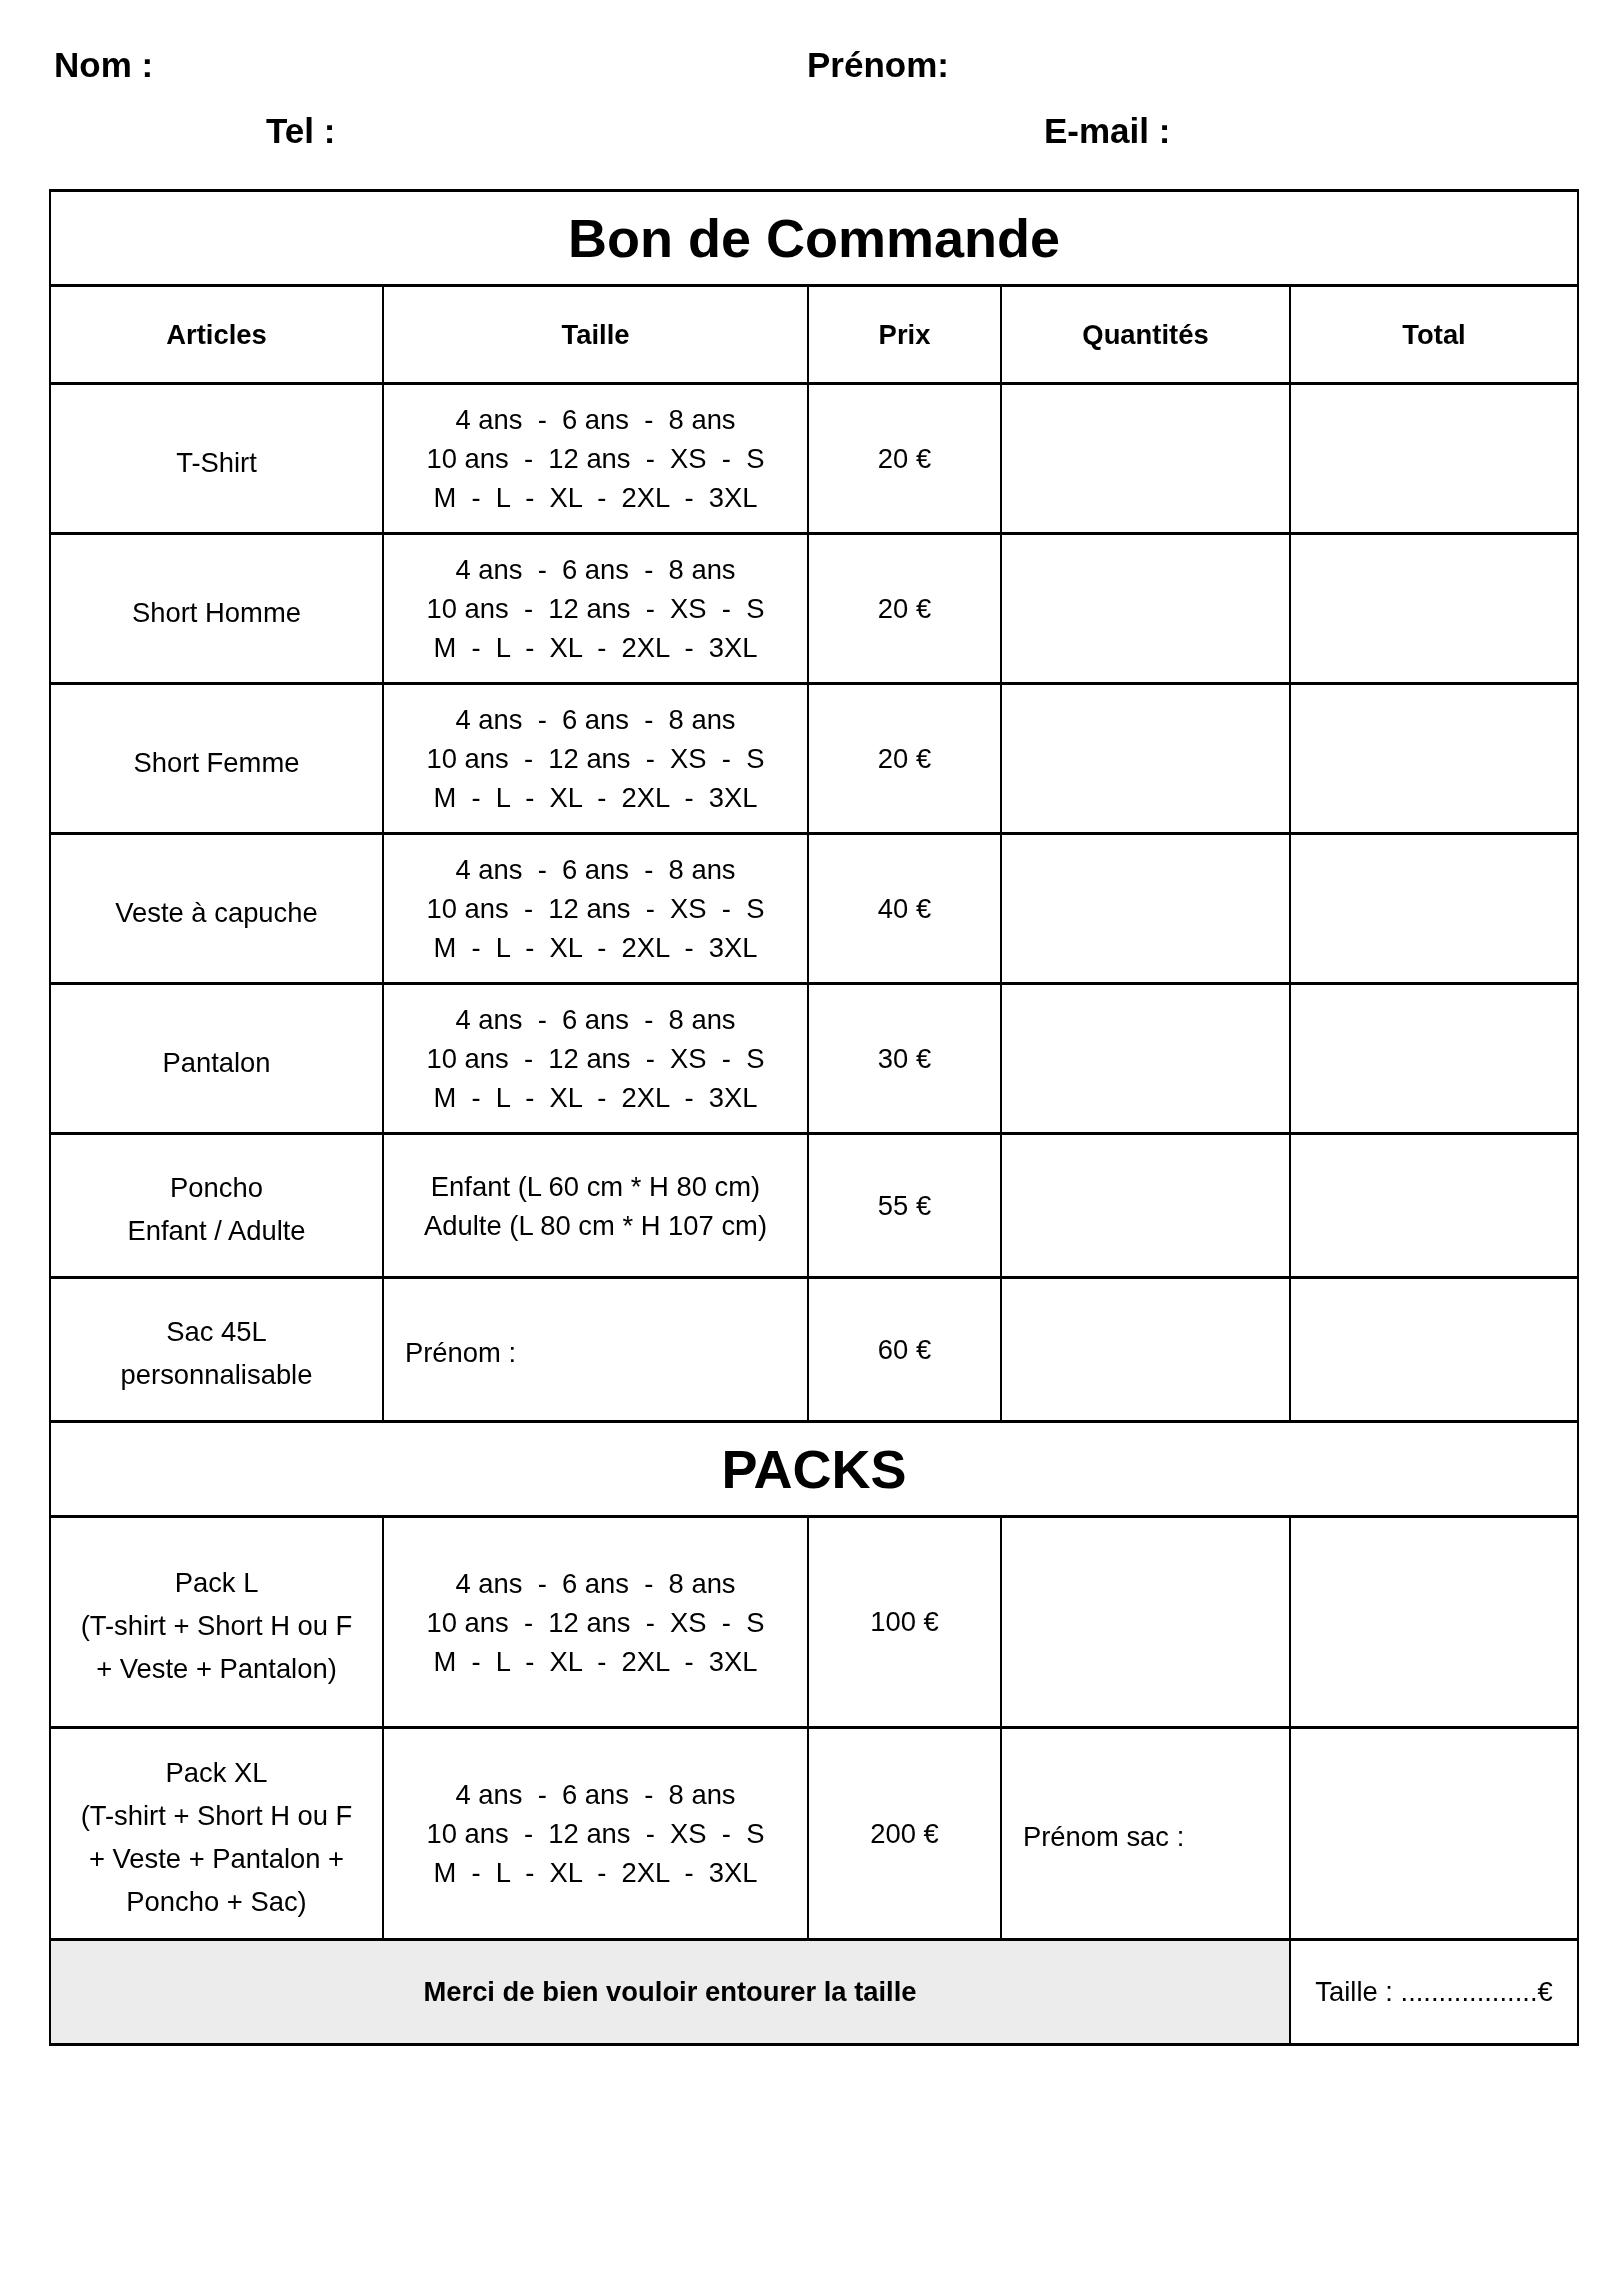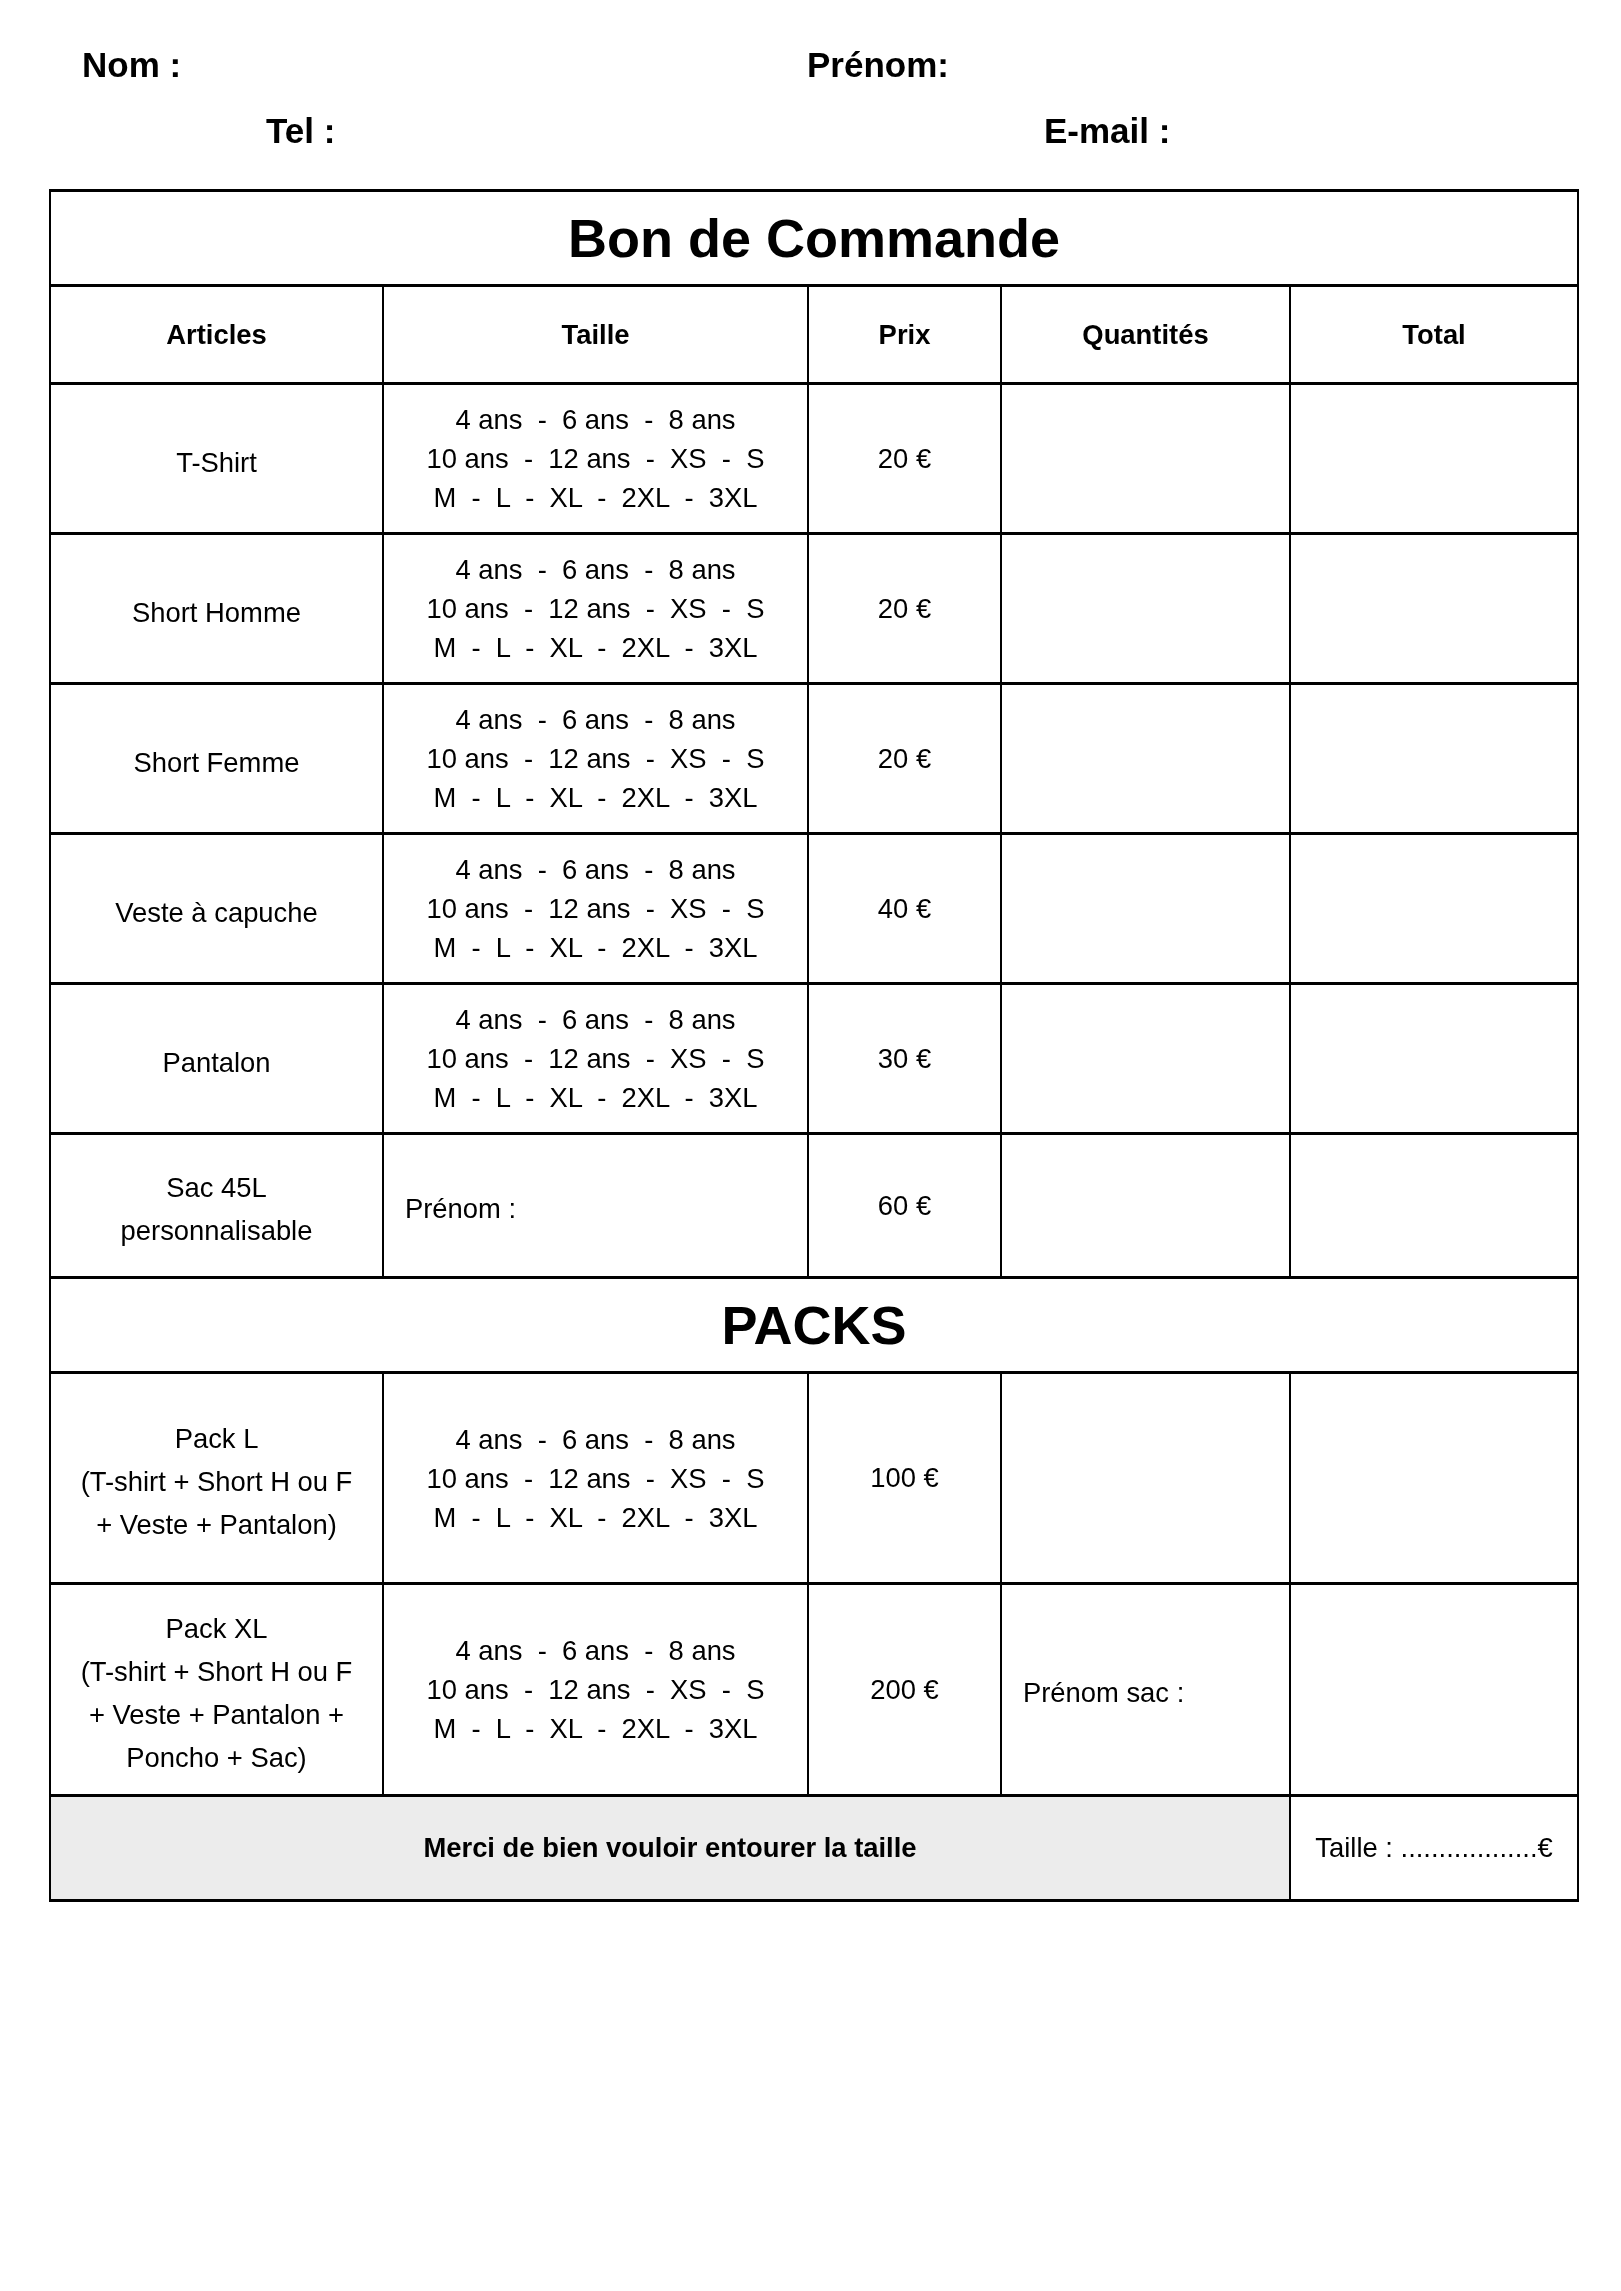--- a/index.html
+++ b/index.html
@@ -12,21 +12,21 @@
     position: relative;
   }
 
   
   .top-label {
     position: absolute;
     font-weight: bold;
     font-size: 35px;
     white-space: pre;
   }
-  .lbl-nom    { left: 54px;   top: 45px; margin-left: 28px; }
+  .lbl-nom    { left: 54px;   top: 45px; }
   .lbl-prenom { left: 807px;  top: 45px; }
   .lbl-tel    { left: 266px;  top: 111px; }
   .lbl-email  { left: 1044px; top: 111px; }
 
   
   table.order {
     position: absolute;
     left: 49px; top: 189px;
     width: 1529px;
     border-collapse: collapse;
@@ -152,20 +152,33 @@
     <td>
       <span class="size-line">4 ans  -  6 ans  -  8 ans</span>
       <span class="size-line">10 ans  -  12 ans  -  XS  -  S</span>
       <span class="size-line">M  -  L  -  XL  -  2XL  -  3XL</span>
     </td>
     <td>30 €</td>
     <td></td>
     <td></td>
   </tr>
 
+  <tr class="r-item">
+    <td>
+      <span class="article-name">Poncho</span>
+      <span class="article-sub">Enfant / Adulte</span>
+    </td>
+    <td>
+      <span class="size-line">Enfant (L 60 cm * H 80 cm)</span>
+      <span class="size-line">Adulte (L 80 cm * H 107 cm)</span>
+    </td>
+    <td>55 €</td>
+    <td></td>
+    <td></td>
+  </tr>
 
   <tr class="r-item">
     <td>
       <span class="article-name">Sac 45L</span>
       <span class="article-sub">personnalisable</span>
     </td>
     <td class="note-cell">
       <span class="cell-note">Prénom :</span>
     </td>
     <td>60 €</td>

